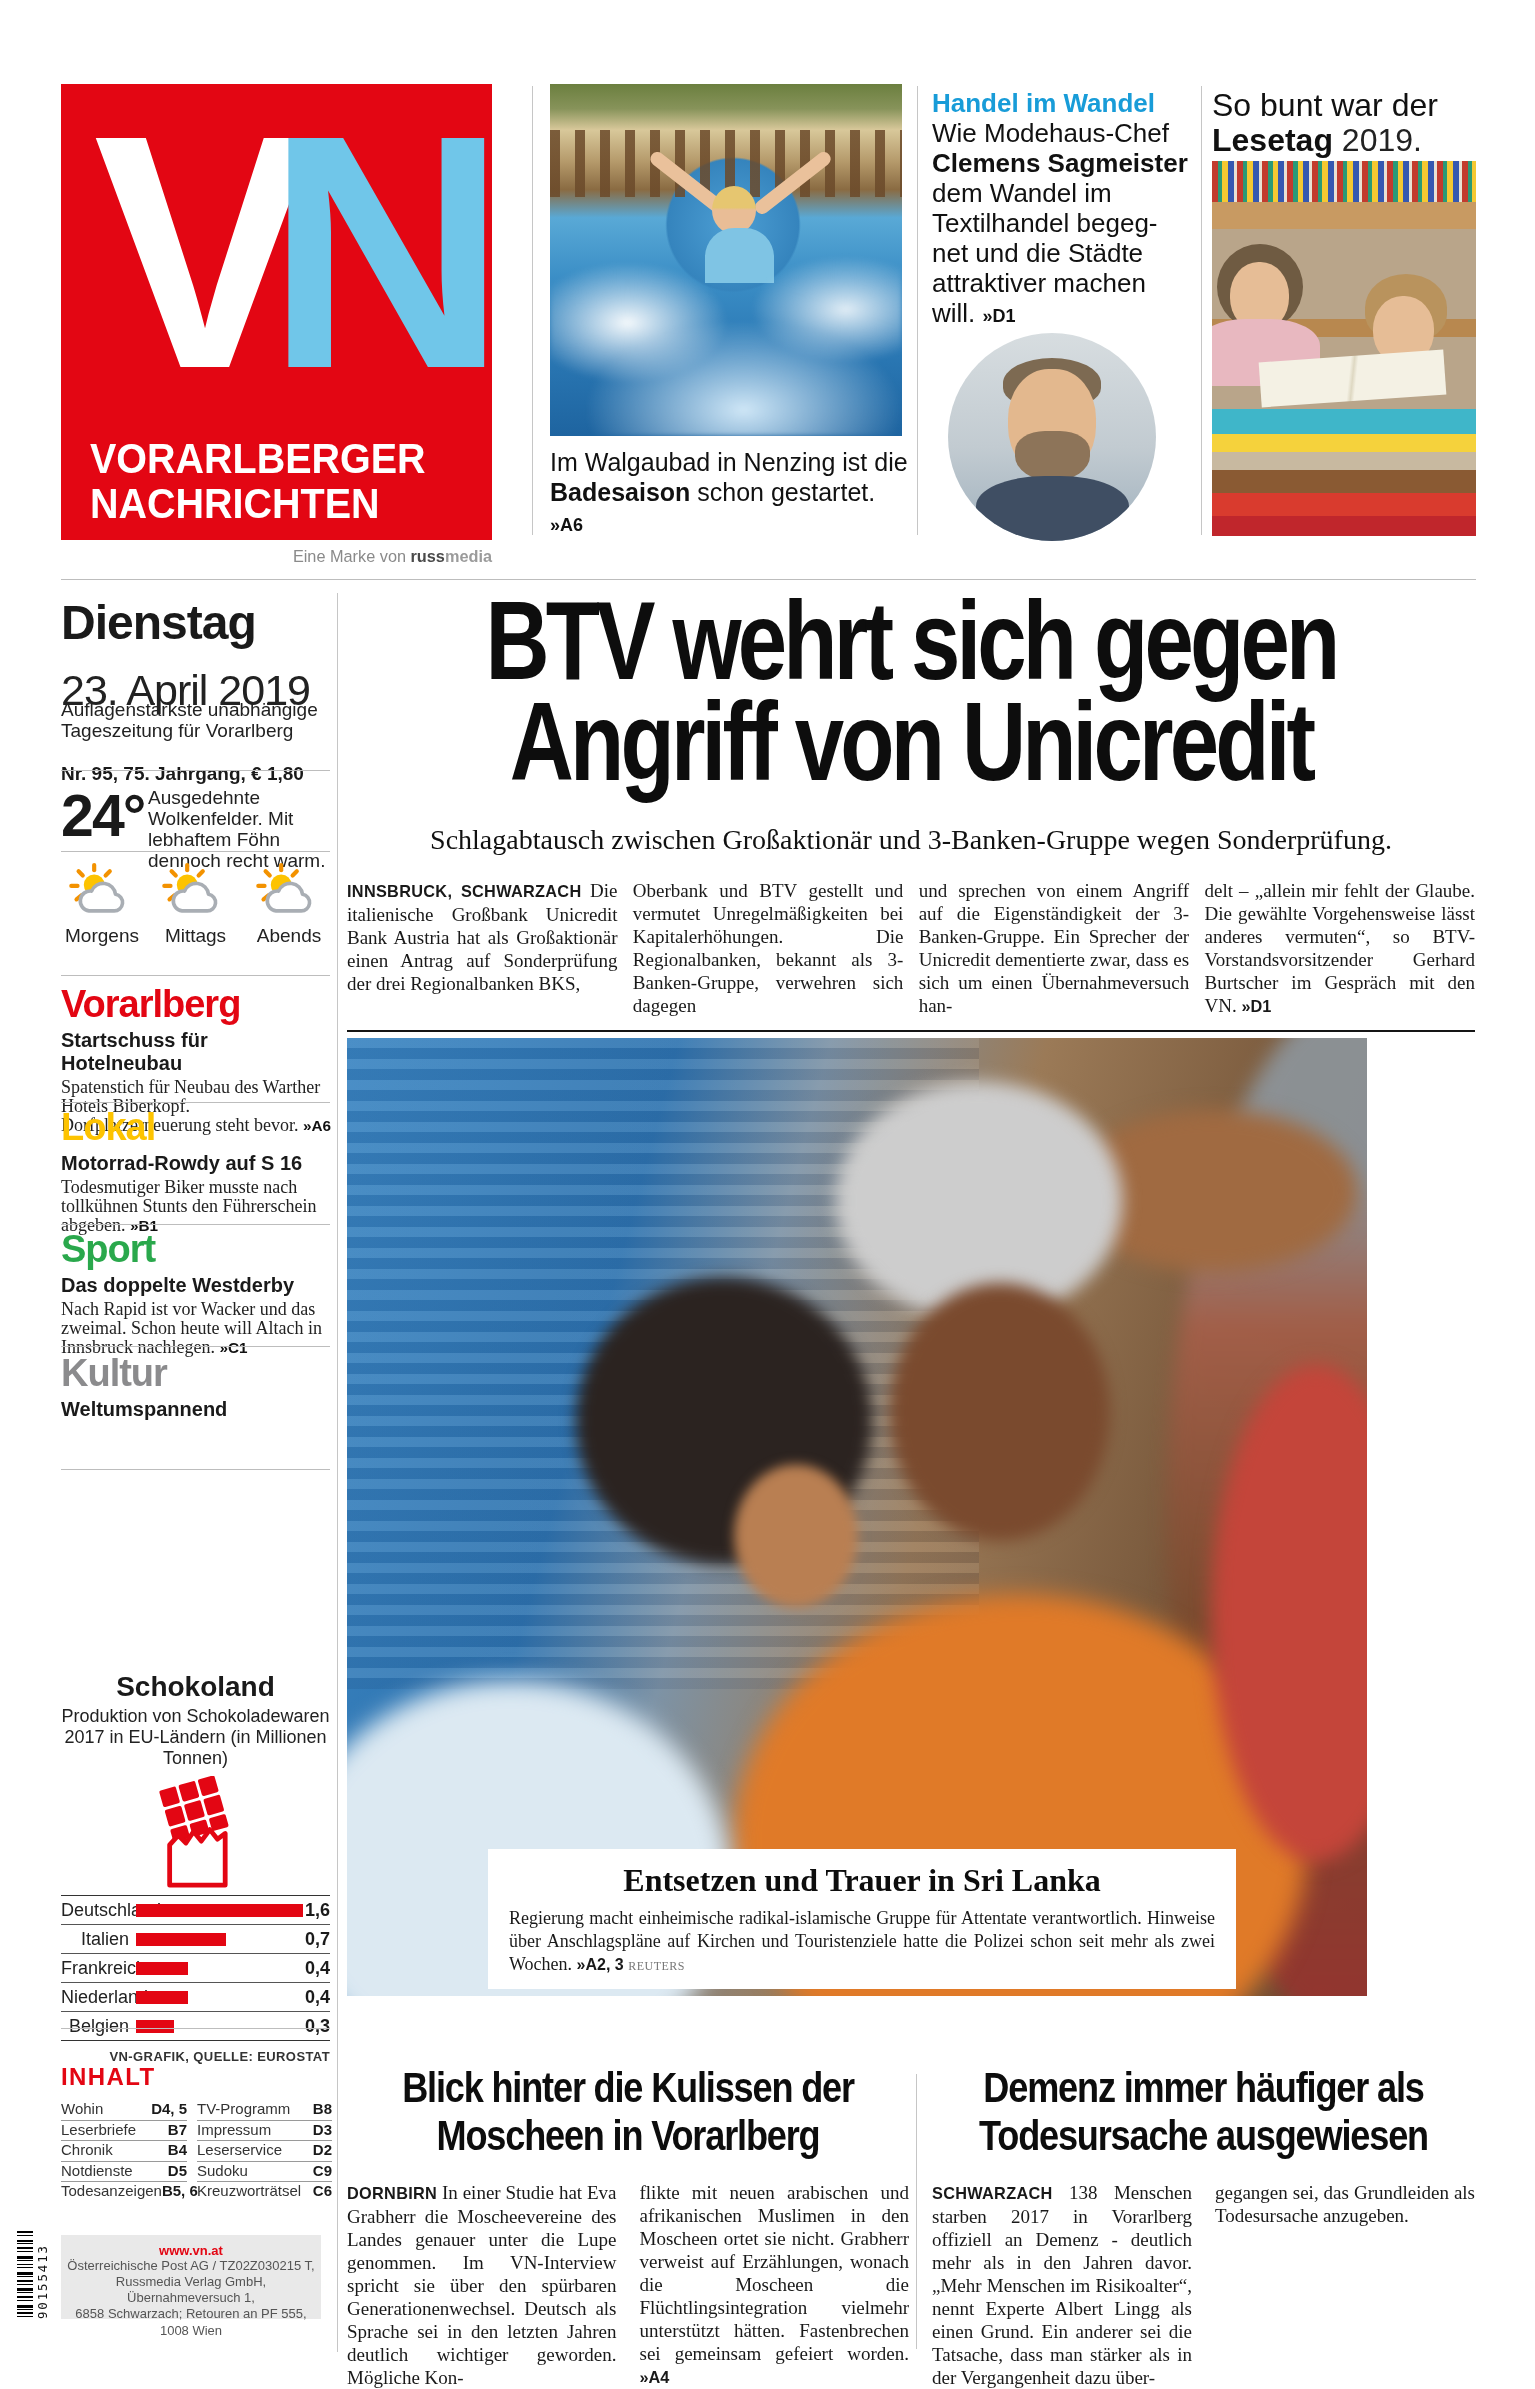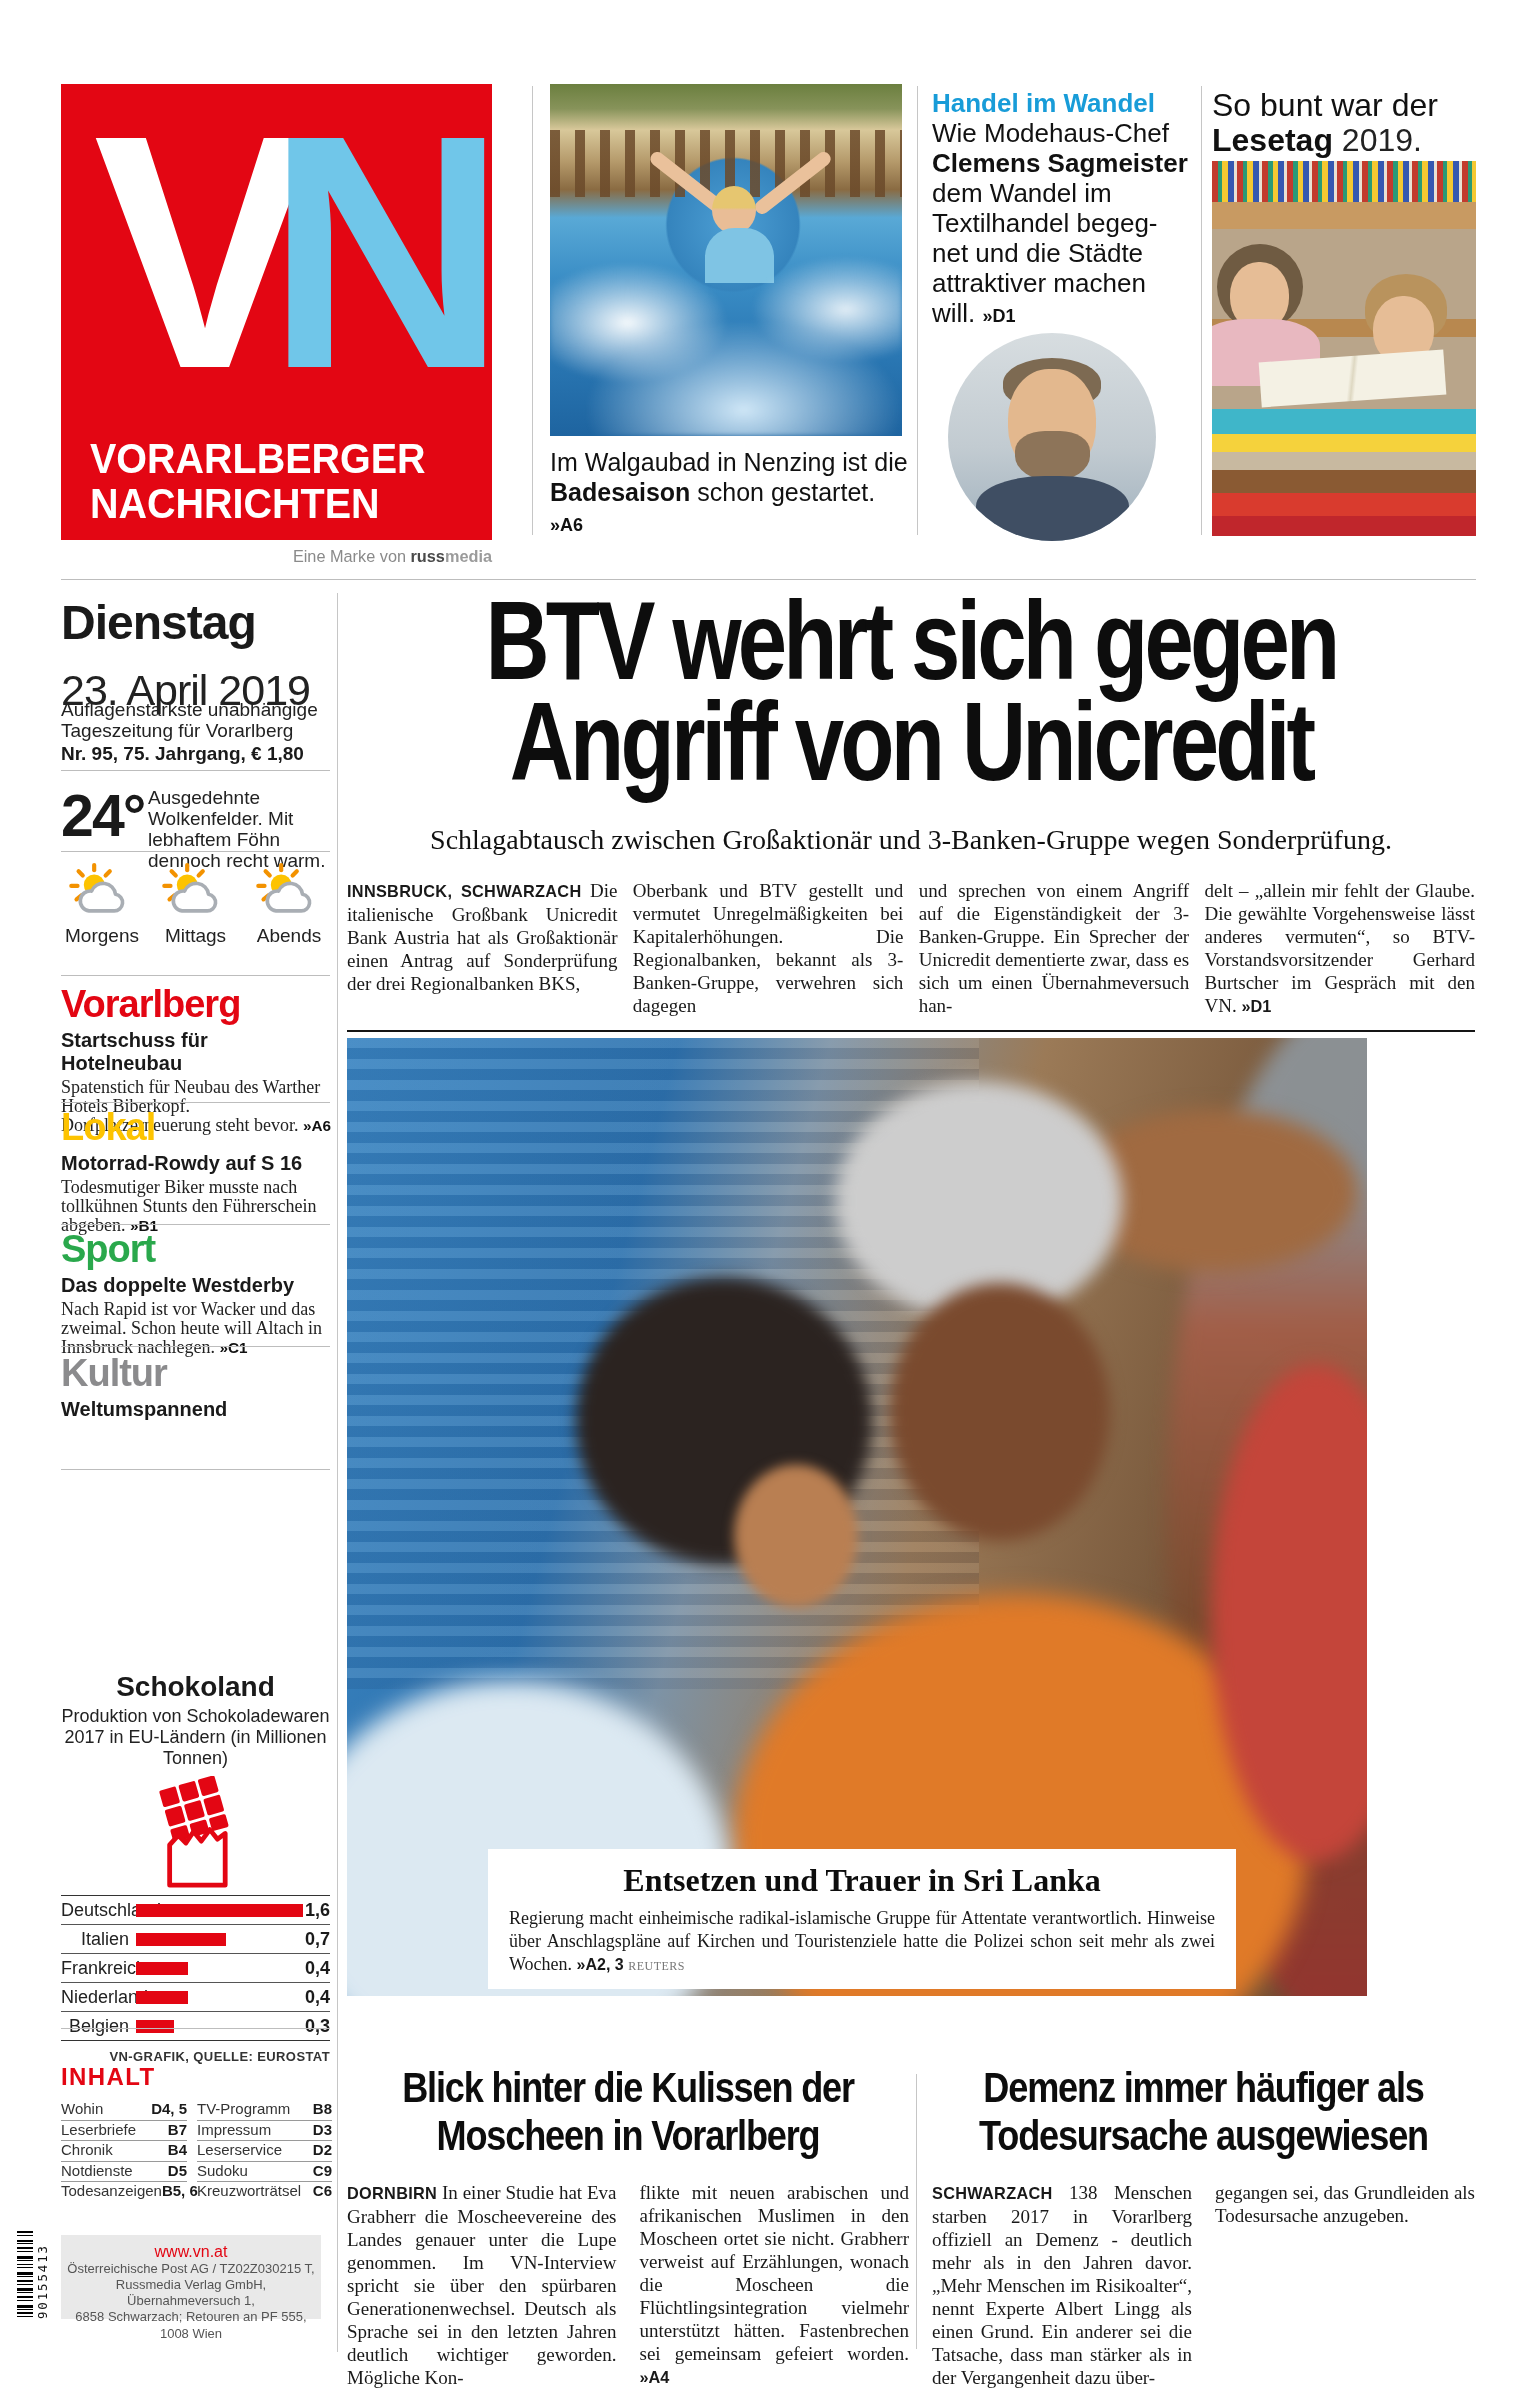--- a/index.html
+++ b/index.html
@@ -63,21 +63,21 @@
   .kid-boy-face{position:absolute;left:61%;top:36%;width:61px;height:69px;border-radius:48%;background:#e6bd96;}
   .open-book{position:absolute;left:18%;top:52%;width:70%;height:12%;background:linear-gradient(100deg,#f4f1e4 0 48%,#ded8c2 50%,#f4f1e4 52% 100%);transform:rotate(-4deg);}
   .book-stack{position:absolute;left:0;bottom:0;width:100%;height:34%;
     background:linear-gradient(180deg,#3fb6c9 0 20%,#f5d23c 20% 34%,#c8b9a0 34% 48%,#8a5a33 48% 66%,#d93b2e 66% 84%,#c0262c 84% 100%);}
   #masthead-rule{left:61px;top:579px;width:1415px;}
 
   
   #sb-day{left:61px;top:595px;font-size:48px;font-weight:800;letter-spacing:-1px;}
   #sb-date{left:61px;top:650px;font-size:43px;font-weight:400;letter-spacing:-1px;color:#222;margin-top:16px;}
   #sb-claim{left:61px;top:699px;width:269px;font-size:19px;line-height:21px;color:#222;}
-  #sb-issue{left:61px;top:743px;font-size:19px;font-weight:800;}
+  #sb-issue{left:61px;top:763px;font-size:19px;font-weight:800;}
   #sb-rule1{left:61px;top:770px;width:269px;}
   #sb-temp{left:61px;top:782px;font-size:59px;font-weight:800;letter-spacing:-1.9px;}
   #sb-wtext{left:148px;top:787px;width:184px;font-size:19px;line-height:21px;color:#222;}
   #sb-rule2{left:61px;top:851px;width:269px;}
   #sb-times{left:61px;top:863px;width:269px;display:flex;justify-content:space-between;}
   .wt{width:82px;text-align:center;}
   .wt svg{width:67px;height:52px;}
   .wt .wlab{font-size:19px;color:#222;margin-top:5.7px;}
   #sb-rule3{left:61px;top:975px;width:269px;}
 
@@ -112,21 +112,21 @@
   #inhalt-title{left:61px;top:2063px;font-size:24px;font-weight:800;color:#e30613;letter-spacing:1.4px;}
   .inh-col{position:absolute;top:2100px;}
   #inh-left{left:61px;width:126px;}
   #inh-right{left:197px;width:135px;}
   .inh-row{display:flex;justify-content:space-between;align-items:baseline;height:19.6px;border-bottom:1px solid #9a9a9a;}
   .inh-row:last-child{border-bottom:none;}
   .inh-label{font-size:15px;color:#333;white-space:nowrap;}
   .inh-page{font-size:15px;font-weight:800;white-space:nowrap;}
 
   #vn-footer{left:61px;top:2235px;width:260px;height:84px;background:#e9e9e9;text-align:center;padding-top:7.6px;box-sizing:border-box;}
-  #vn-footer .url{color:#e30613;font-weight:400;font-size:16px;}
+  #vn-footer .url{color:#e30613;font-weight:700;font-size:13px;}
   #vn-footer .fl{font-size:13px;line-height:16.3px;color:#555;}
   #barcode{left:17px;top:2231px;width:40px;height:88px;}
   #barcode .bars{position:absolute;left:0;top:0;width:16.3px;height:88px;
     background:repeating-linear-gradient(180deg,#000 0 1.9px,#fff 1.9px 3.8px,#000 3.8px 4.8px,#fff 4.8px 8.6px,#000 8.6px 11.5px,#fff 11.5px 12.4px,#000 12.4px 13.4px,#fff 13.4px 16.3px);}
   #barcode .digits{position:absolute;left:18px;top:0;height:88px;writing-mode:vertical-rl;transform:rotate(180deg);font-family:"DejaVu Sans Mono",monospace;font-size:12.4px;letter-spacing:1.9px;color:#111;}
 
   
   #sidebar-maindiv{left:337px;top:593px;height:1759px;}
   #headline{left:347px;top:591px;width:1128px;text-align:center;font-size:111px;line-height:101px;font-weight:800;letter-spacing:-4.8px;transform:scaleX(.8);color:#0d0d0d;}
   #subhead{left:347px;top:824px;width:1128px;text-align:center;font-family:"Liberation Serif",serif;font-size:28px;color:#111;}

